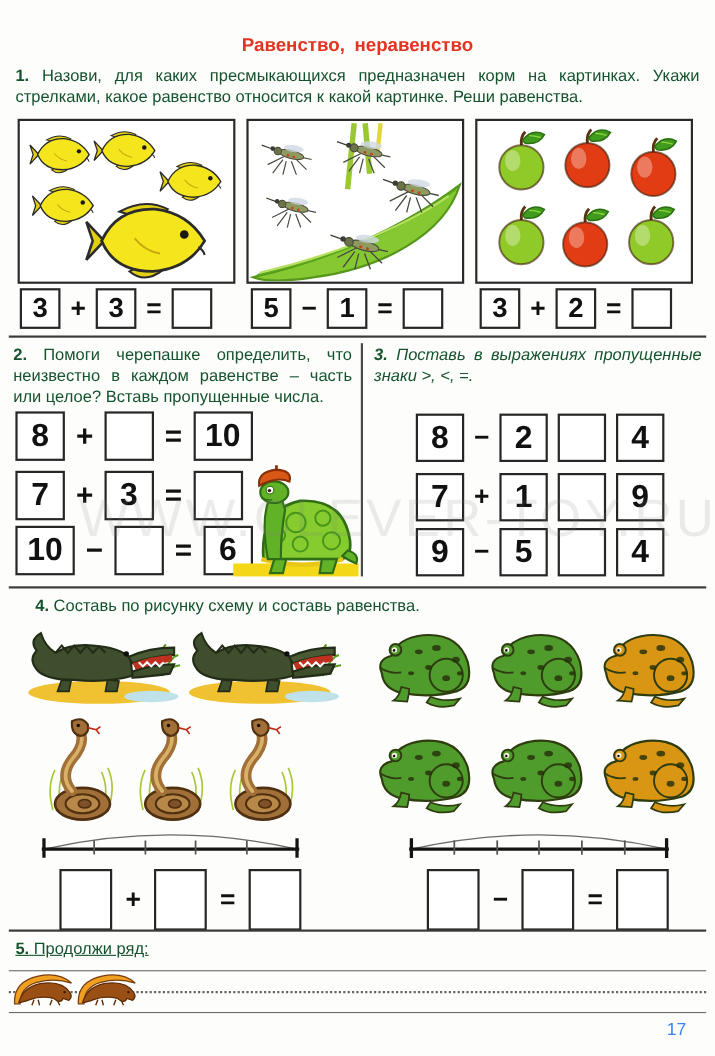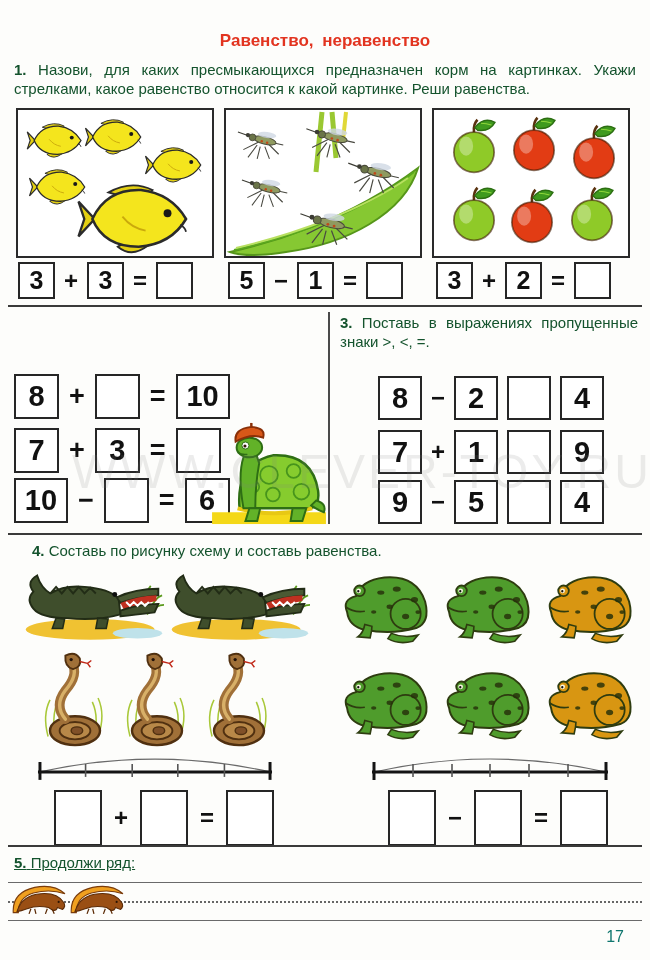--- a/index.html
+++ b/index.html
@@ -24,21 +24,21 @@
   .s4 .numbox{width:48px;height:56px;}
   .op{font-weight:bold;font-size:24px;color:#111;}
   .s2 .op{font-size:27px;}
   .hr{position:absolute;left:8px;width:634px;background:#3a3a3a;}
   .vr{position:absolute;background:#4a4a4a;}
   .watermark{position:absolute;top:444px;left:72px;width:560px;font-size:48px;font-weight:normal;
              letter-spacing:3px;color:rgba(128,128,128,0.15);pointer-events:none;white-space:nowrap;}
   .wline{position:absolute;left:8px;width:634px;}
   .wline.solid{border-top:1.6px solid #6a6a6a;}
   .wline.dot{border-top:2px dotted #666;}
-  .pagenum{position:absolute;top:928px;right:26px;font-size:16px;color:#0f766e;}
+  .pagenum{position:absolute;top:928px;right:26px;font-size:16px;color:#3b82f6;}
   svg{display:block;}
   .abs{position:absolute;}
 </style>
 </head>
 <body>
 
 <svg width="0" height="0" style="position:absolute">
   <defs>
     <symbol id="sym-fish" viewBox="0 0 100 64">
       <path d="M16 32 L2 17 L7 32 L2 47 Z" fill="#e3cf12" stroke="#2b2b2b" stroke-width="2"></path>
@@ -241,20 +241,24 @@
   <div class="eqrow s1" style="top:262px;left:436px;">
     <span class="numbox">3</span>
     <span class="op">+</span>
     <span class="numbox">2</span>
     <span class="op">=</span>
     <span class="numbox"></span>
   </div>
 
   <div class="hr" style="top:305px;height:1.5px;"></div>
 
+  <div class="tasktext" style="top:313px;left:12px;width:308px;">
+    <span class="tasknum">2.</span>
+    <span>Помоги черепашке определить, что неизвестно в каждом равенстве – часть или целое? Вставь пропущенные числа.</span>
+  </div>
   <div class="eqrow s2" style="top:374px;left:14px;gap:10px;">
     <span class="numbox">8</span>
     <span class="op">+</span>
     <span class="numbox"></span>
     <span class="op">=</span>
     <span class="numbox w">10</span>
   </div>
   <div class="eqrow s2" style="top:428px;left:14px;gap:10px;">
     <span class="numbox">7</span>
     <span class="op">+</span>
@@ -268,21 +272,21 @@
     <span class="numbox"></span>
     <span class="op">=</span>
     <span class="numbox">6</span>
   </div>
   <svg class="abs" style="top:420px;left:210px;" width="118" height="106">
     <use href="#sym-turtle" width="118" height="106"></use>
   </svg>
 
   <div class="vr" style="top:312px;left:328px;width:1.5px;height:212px;"></div>
 
-  <div class="tasktext" style="top:313px;left:340px;width:298px;">
+  <div class="tasktext" style="top:313px;left:340px;width:298px;font-style:italic;">
     <span class="tasknum">3.</span>
     <span>Поставь в выражениях пропущенные знаки &gt;, &lt;, =.</span>
   </div>
   <div class="eqrow s3" style="top:376px;left:378px;gap:9px;">
     <span class="numbox">8</span>
     <span class="op">−</span>
     <span class="numbox">2</span>
     <span class="numbox"></span>
     <span class="numbox">4</span>
   </div>

